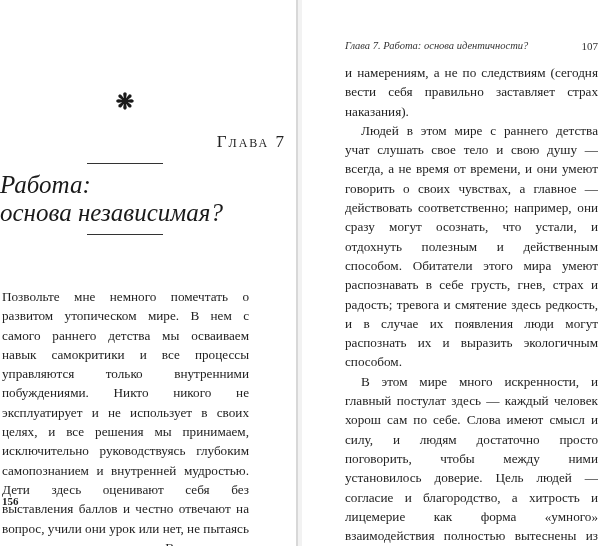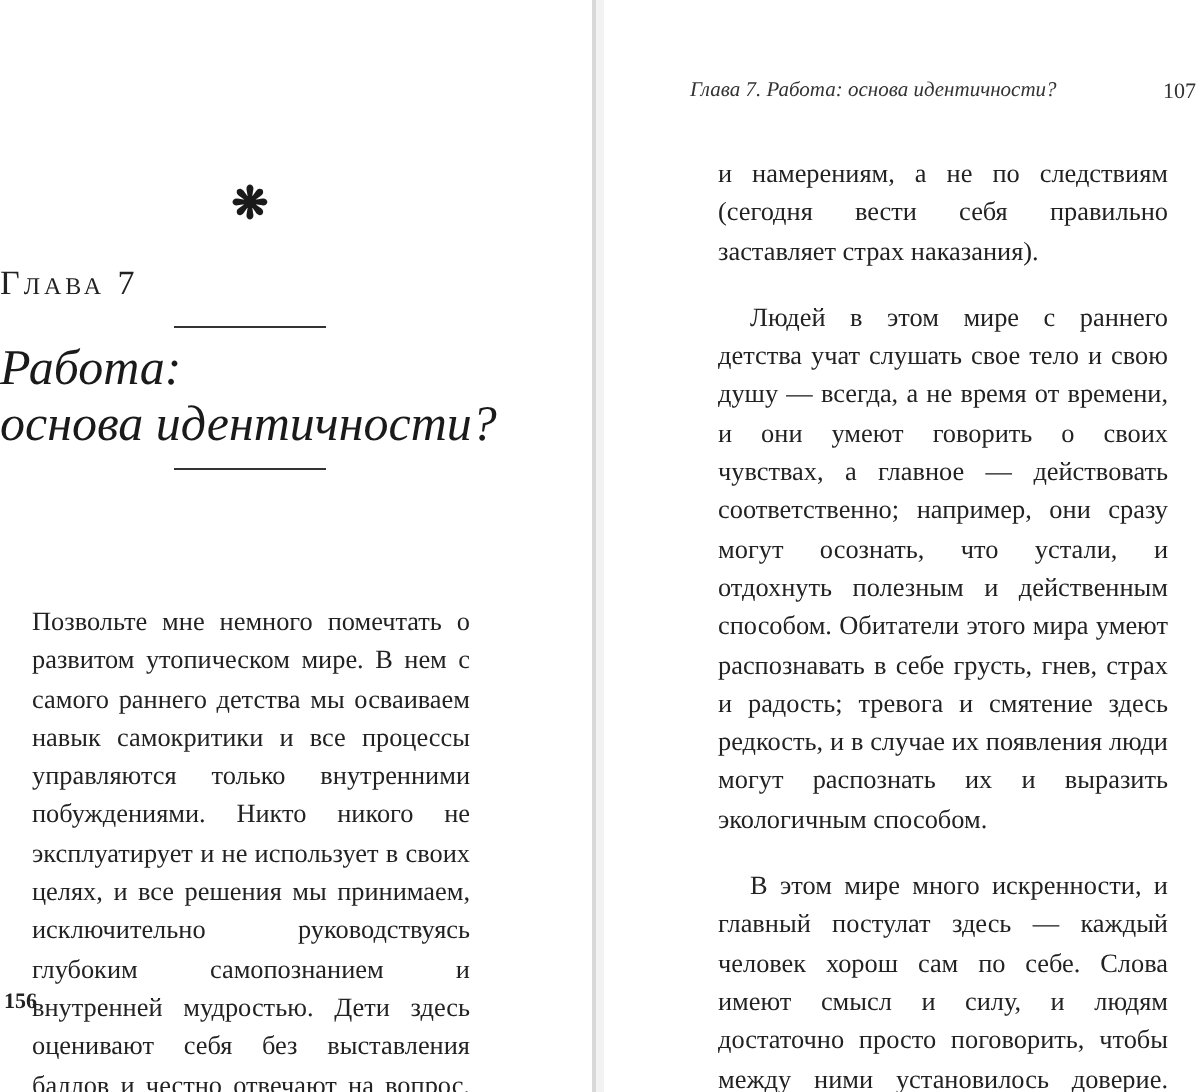--- a/index.html
+++ b/index.html
@@ -18,37 +18,37 @@
   }
   .spine2 {
     position: absolute; left: 298px; top: 0; width: 4px; height: 546px;
     background: #f2f2f2;
   }
   .ornament {
     position: absolute; left: 0; width: 250px; top: 91px; text-align: center;
     font-size: 22px; line-height: 22px; font-weight: bold; color: #1a1a1a;
   }
   .chapter-label {
-    position: absolute; left: 0; width: 250px; top: 132px; text-align: left;
-    font-size: 17px; letter-spacing: 2px; font-variant: small-caps; color: #222;
+    position: absolute; left: 0; width: 250px; top: 132px; text-align: right;
+    font-size: 17px; letter-spacing: 2px; font-variant: small-caps; color: #222; padding-left: 36px;
   }
   .rule {
     position: absolute; left: 87px; width: 76px; height: 1px; background: #333;
   }
   .rule-top { top: 163px; }
   .rule-bottom { top: 234px; }
   .chapter-title {
     position: absolute; left: 0; width: 250px; top: 171px; text-align: left;
     font-style: italic; font-size: 25px; line-height: 28px; color: #1a1a1a;
   }
   .body-text {
     position: absolute; text-align: justify; font-size: 13.2px; line-height: 19.3px;
     color: #222; hyphens: manual;
   }
-  .body-text p { margin: 14px; }
+  .body-text p { margin: 0; }
   .body-text p.indent { text-indent: 16px; }
   .left-text { left: 2px; top: 287px; width: 247px; }
   .right-text { left: 345px; top: 63px; width: 253px; }
   .running-head {
     position: absolute; left: 345px; top: 40px; width: 253px;
     font-size: 10.5px; font-style: italic; color: #333;
   }
   .running-head .pg {
     position: absolute; right: 0; top: 0; font-style: normal; font-weight: normal;
     font-size: 11px;
@@ -59,21 +59,21 @@
 </style>
 </head>
 <body>
 
 <div class="page page-left">
   <div class="ornament">❋</div>
   <div class="chapter-label">Глава 7</div>
   <div class="rule rule-top"></div>
   <div class="chapter-title">
     <div>Работа:</div>
-    <div>основа идентичности?</div>
+    <div>основа независимая?</div>
   </div>
   <div class="rule rule-bottom"></div>
   <div class="body-text left-text">
     <p>Позвольте мне немного помечтать о развитом утопическом мире. В нем с самого раннего детства мы осваиваем навык самокритики и все процессы управляются только внутренними побуждениями. Никто никого не эксплуатирует и не использует в своих целях, и все решения мы принимаем, исключительно руководствуясь глубоким самопознанием и внутренней мудростью. Дети здесь оценивают себя без выставления баллов и честно отвечают на вопрос, учили они урок или нет, не пытаясь извлечь выгоду из лжи. В этом мире существует независимая мораль, в соответствии с которой поведение человека оценивается по его мотивам</p>
   </div>
   <div class="folio-left">156</div>
 </div>
 
 <div class="spine"></div>
 <div class="spine2"></div>

